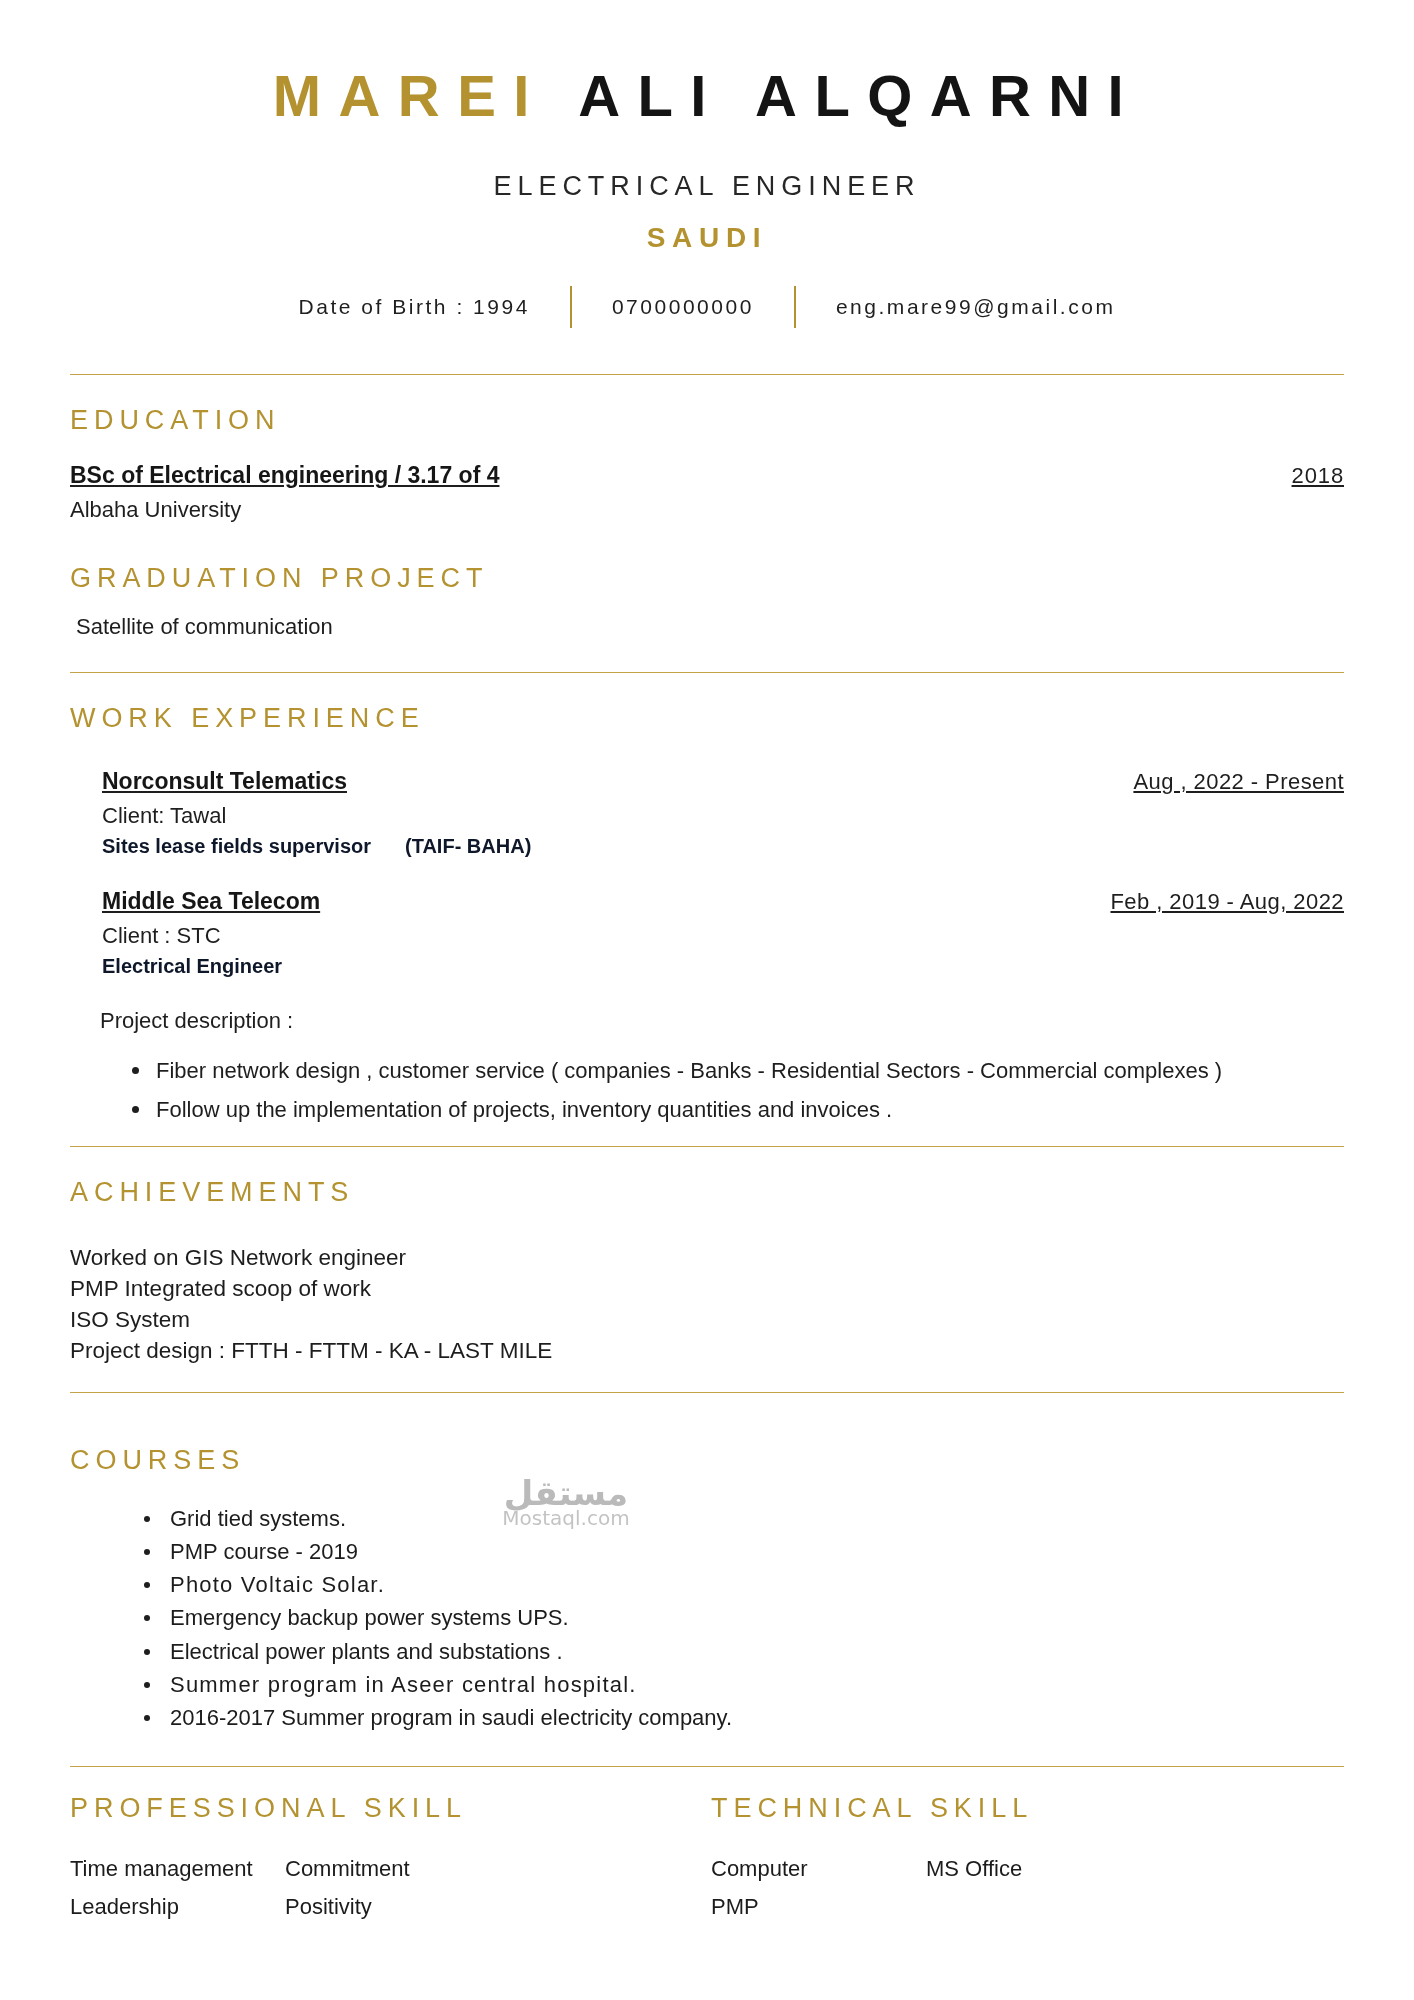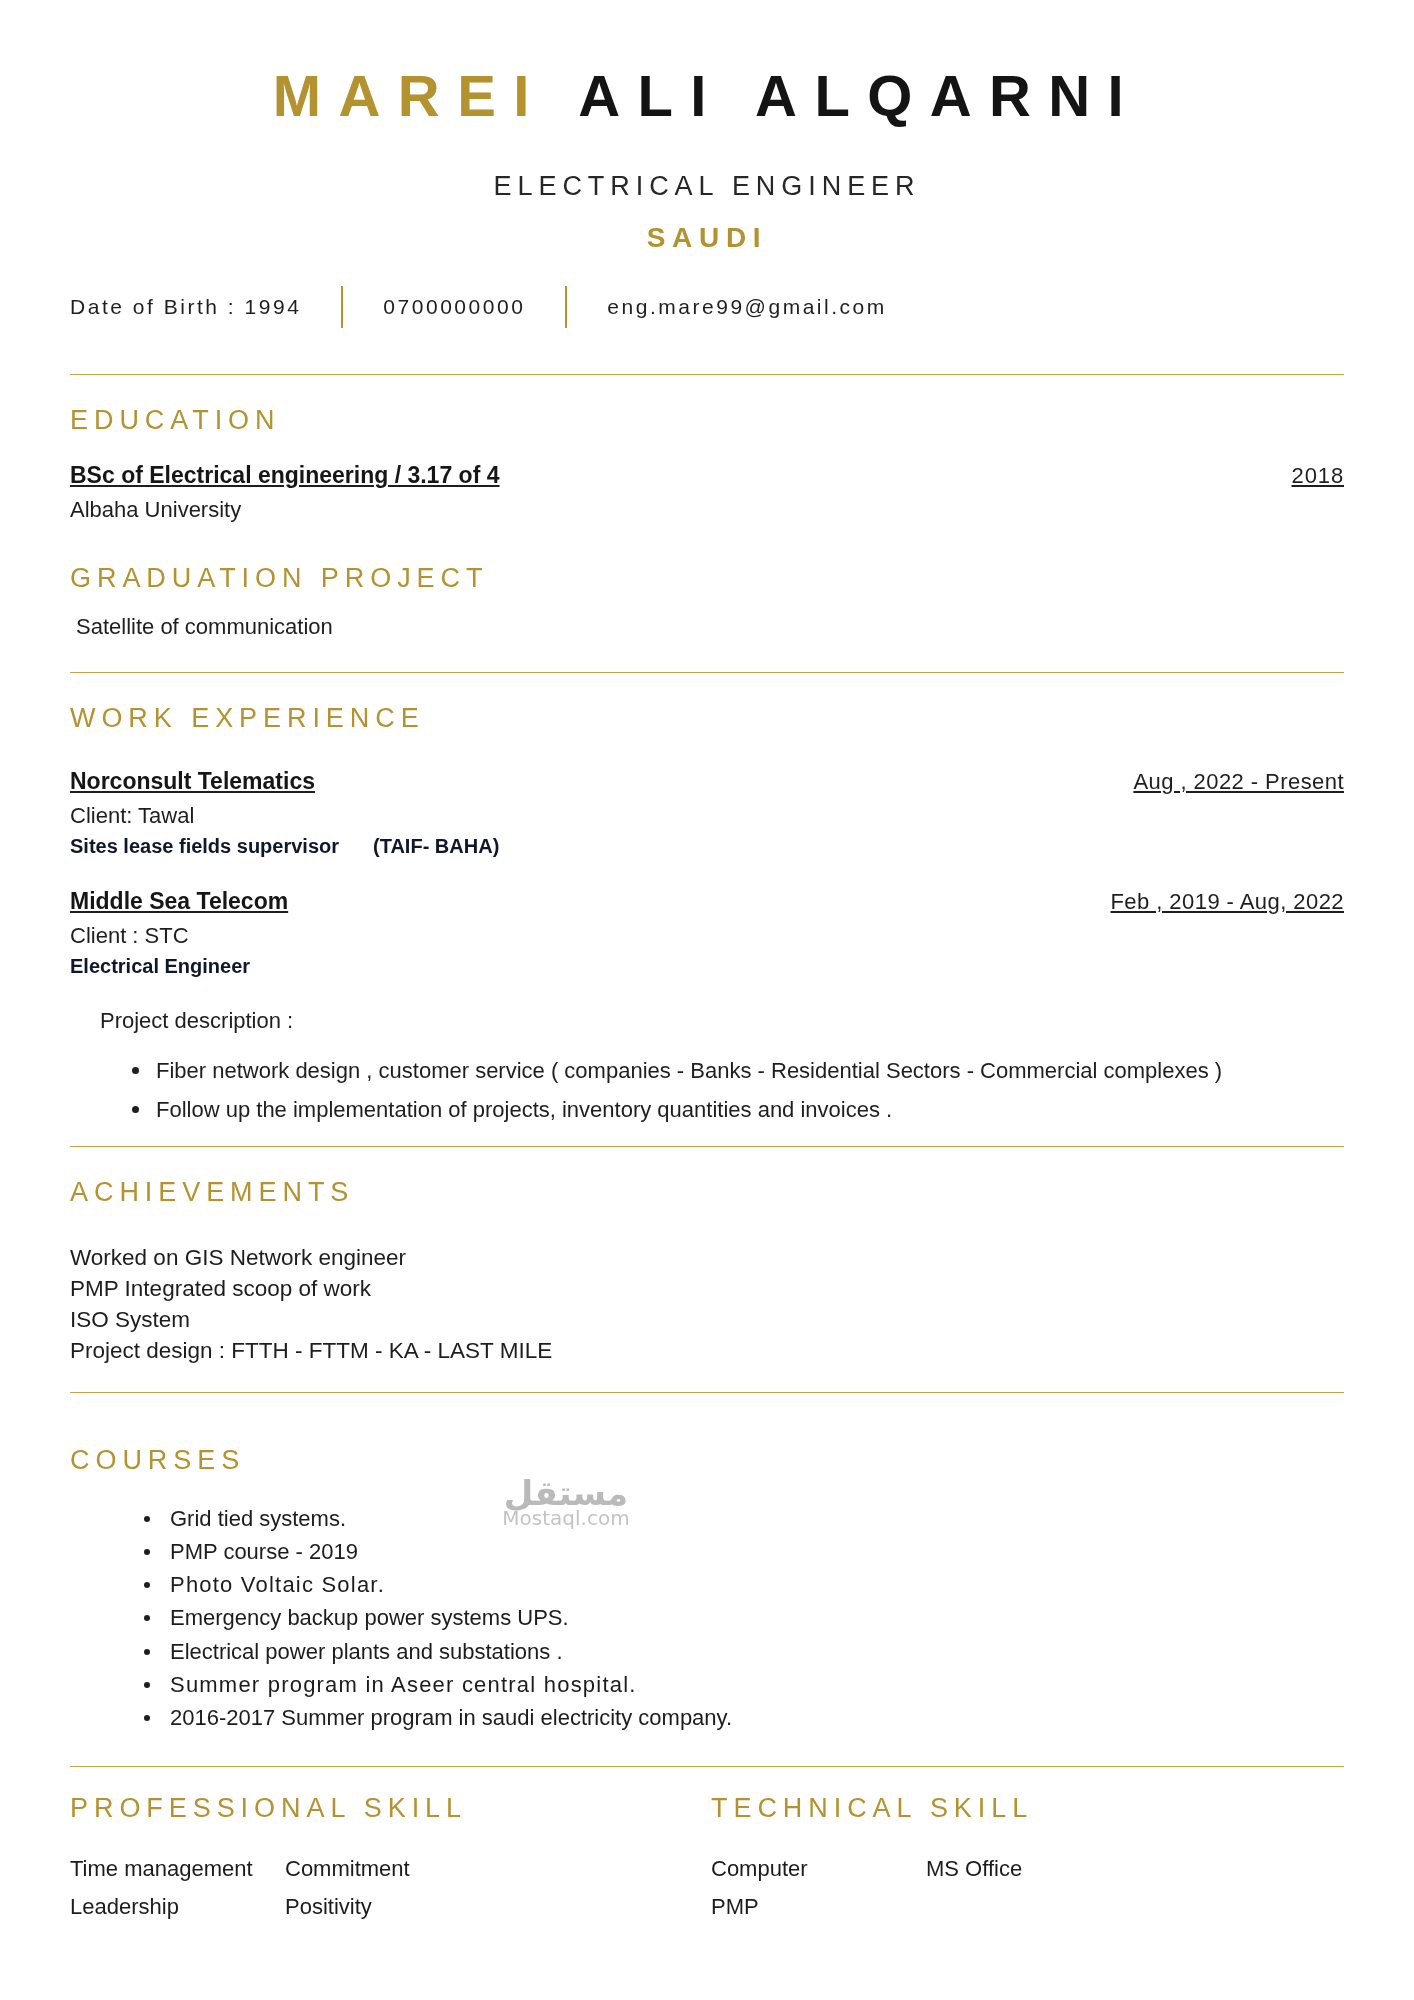--- a/index.html
+++ b/index.html
@@ -35,21 +35,21 @@
   }
   .nationality {
     text-align:center;
     font-size:28px;
     font-weight:700;
     letter-spacing:0.24em;
     color:#b3922f;
     margin-bottom:32px;
   }
   .contact {
-    display:flex; align-items:center;
+    display:flex; justify-content:center; align-items:center;
     gap:40px;
     font-size:21px; letter-spacing:0.12em; color:#1f1f1f;
     margin-bottom:46px;
   }
   .vbar { width:2px; height:42px; background:#b3922f; }
 
   hr.rule { border:none; border-top:1.5px solid #c2a348; height:0; }
 
   
   h2.sec {
@@ -69,21 +69,21 @@
   .grad-head { margin-bottom:20px; }
   .grad-name { font-size:22px; padding-left:6px; margin-bottom:32px; }
 
   
   .work-head { margin-top:30px; margin-bottom:34px; }
   .company { font-size:23px; font-weight:700; color:#161616; }
   .dates { font-size:22px; letter-spacing:0.02em; }
   .client { font-size:22px; margin-top:8px; }
   .role { font-size:20px; font-weight:700; color:#0f172a; margin-top:6px; }
   .role .extra { margin-left:34px; }
-  .job { margin-bottom:30px; }
+  .job { margin-bottom:30px;margin-left:32px; }
   .proj-label { font-size:22px; margin-left:30px; margin-bottom:22px; }
   ul.workb { list-style:none; margin-left:86px; margin-right:6px; }
   ul.workb li {
     position:relative; font-size:22px; line-height:1.32;
     margin-bottom:10px; padding-left:0;
   }
   ul.workb li::before {
     content:""; position:absolute; left:-24px; top:11px;
     width:7px; height:7px; border-radius:50%; background:#1e1e1e;
   }

